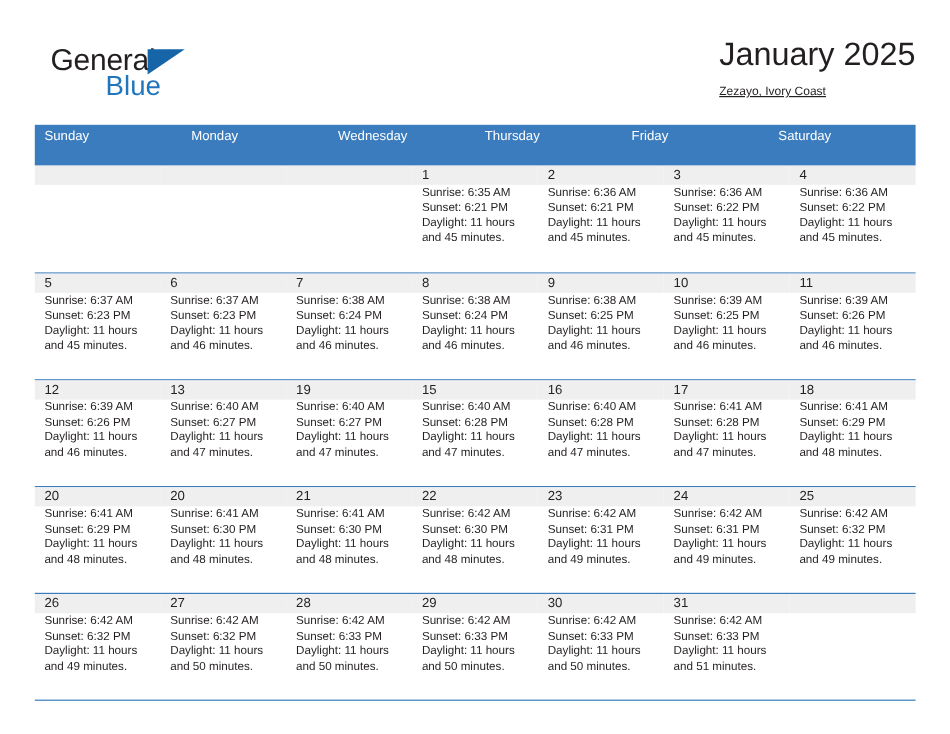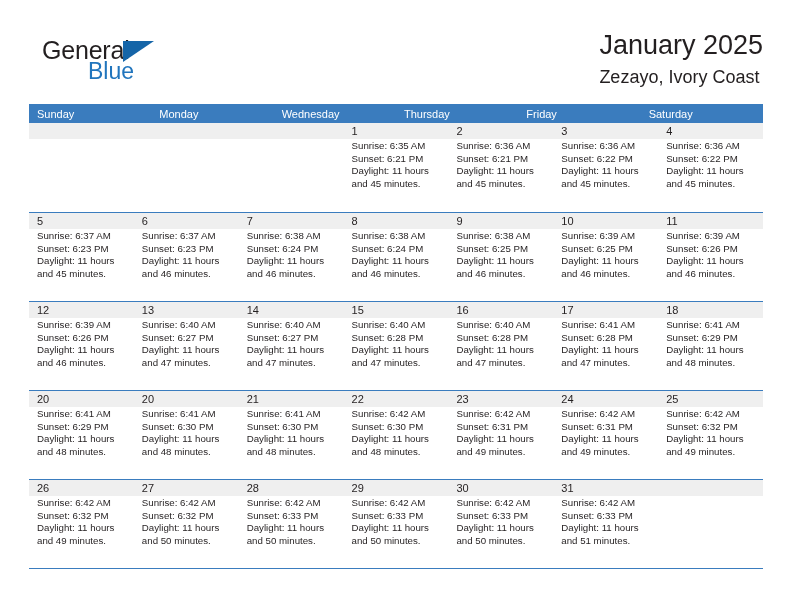--- a/index.html
+++ b/index.html
@@ -69,38 +69,39 @@
     right: 0;
     top: 0;
   }
   .cal-title {
     font-size: 27px;
     color: #231f20;
     line-height: 34px;
     white-space: nowrap;
   }
   .cal-subtitle {
-    font-size: 18px;
+    font-size: 10px;
     color: #231f20;
     line-height: 22px;
     margin-top: 4px;
     white-space: nowrap;
+    text-decoration: underline;
   }
 
   
   .calendar {
     position: absolute;
     left: 29px;
     top: 104px;
     width: 734px;
   }
   .weekhead {
     display: flex;
     background: #3a7cbe;
-    height: 19px;
+    height: 34px;
   }
   .weekhead div {
     flex: 1 1 0;
     color: #ffffff;
     font-size: 11px;
     line-height: 21px;
     padding-left: 8px;
     box-sizing: border-box;
     white-space: nowrap;
   }
@@ -291,21 +292,21 @@
           </div>
           <div class="daycell">
             <div class="daynum">13</div>
             <div class="info">
               <div>Sunrise: 6:40 AM</div>
               <div>Sunset: 6:27 PM</div>
               <div class="daylight">Daylight: 11 hours and 47 minutes.</div>
             </div>
           </div>
           <div class="daycell">
-            <div class="daynum">14</div>
+            <div class="daynum">19</div>
             <div class="info">
               <div>Sunrise: 6:40 AM</div>
               <div>Sunset: 6:27 PM</div>
               <div class="daylight">Daylight: 11 hours and 47 minutes.</div>
             </div>
           </div>
           <div class="daycell">
             <div class="daynum">15</div>
             <div class="info">
               <div>Sunrise: 6:40 AM</div>

